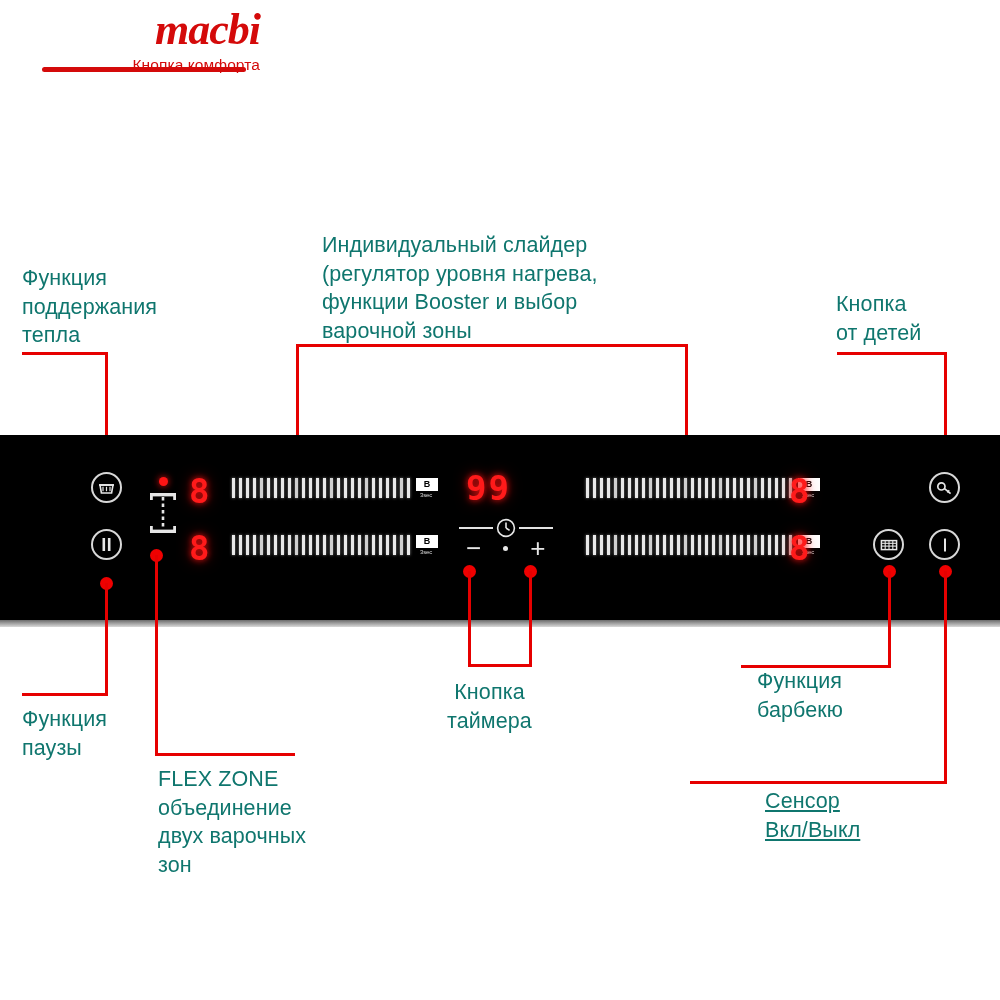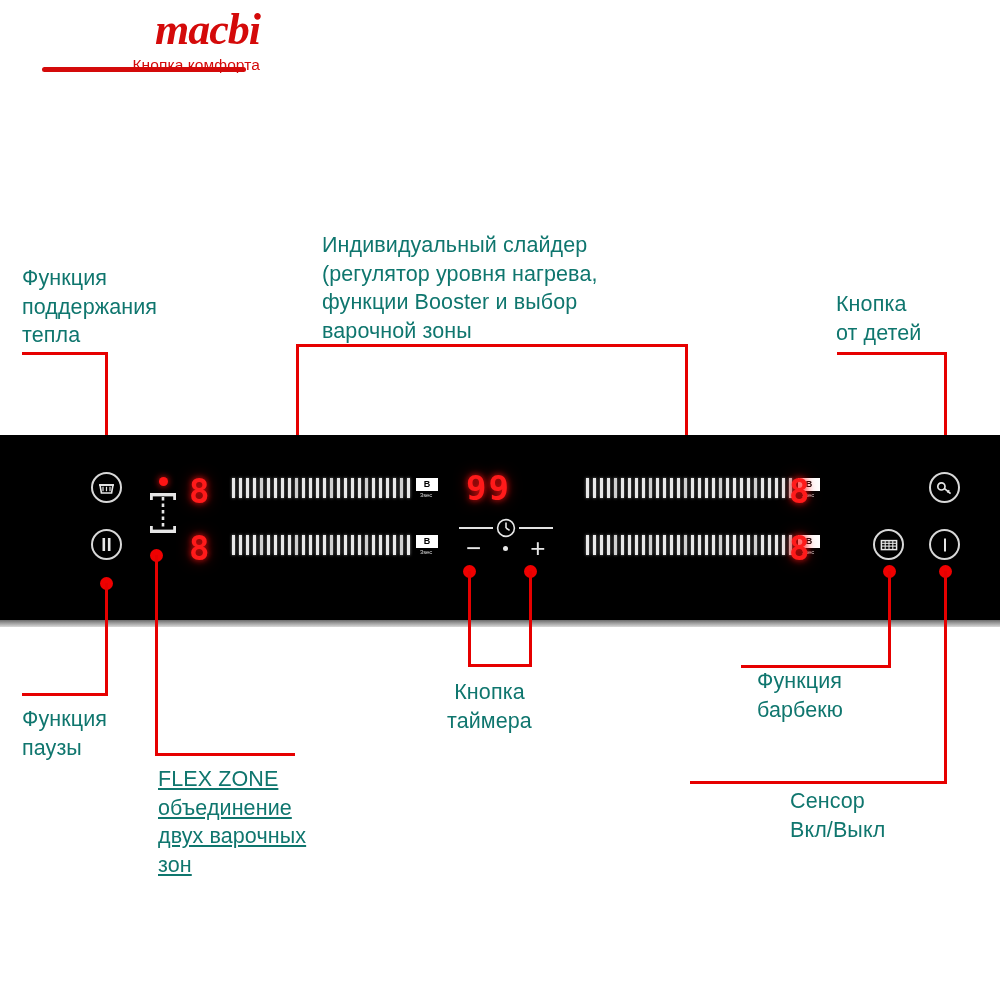--- a/index.html
+++ b/index.html
@@ -384,24 +384,24 @@
 тепла</div>
   <div class="lbl" style="left:322px; top:231px;">Индивидуальный слайдер
 (регулятор уровня нагрева,
 функции Booster и выбор
 варочной зоны</div>
   <div class="lbl" style="left:836px; top:290px;">Кнопка
 от детей</div>
 
   <div class="lbl" style="left:22px; top:705px;">Функция
 паузы</div>
-  <div class="lbl" style="left:158px; top:765px;text-decoration:underline;">FLEX ZONE
+  <div class="lbl" style="left:158px; top:765px;">FLEX ZONE
 объединение
 двух варочных
 зон</div>
   <div class="lbl" style="left:447px; top:678px; text-align:center;">Кнопка
 таймера</div>
   <div class="lbl" style="left:757px; top:667px;">Функция
 барбекю</div>
-  <div class="lbl" style="left:790px; top:787px;">Сенсор
+  <div class="lbl" style="left:765px; top:787px;text-decoration:underline;">Сенсор
 Вкл/Выкл</div>
 
 </div>
 
 </body></html>

